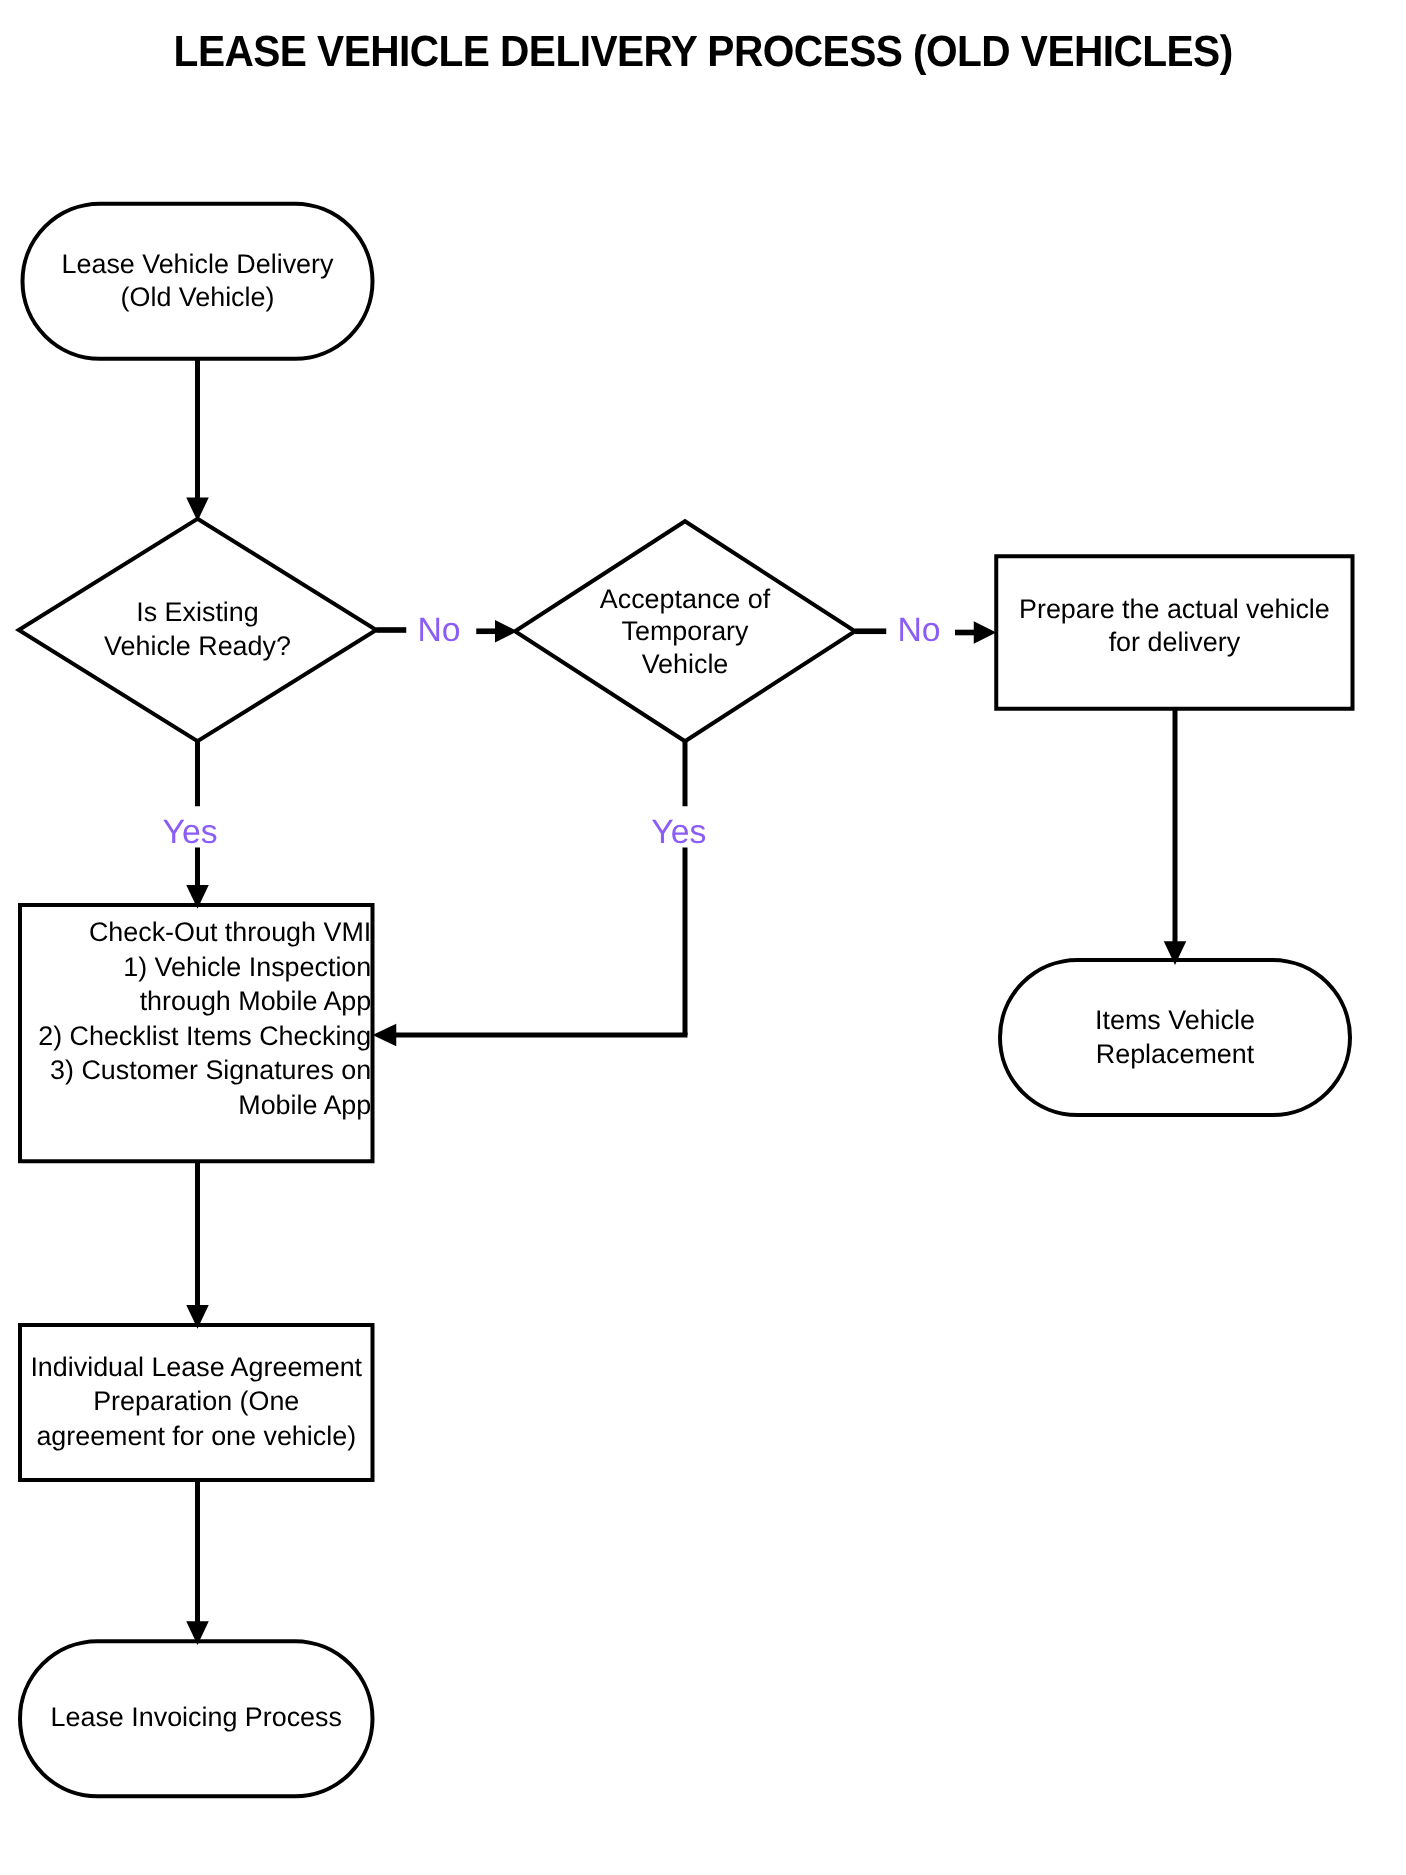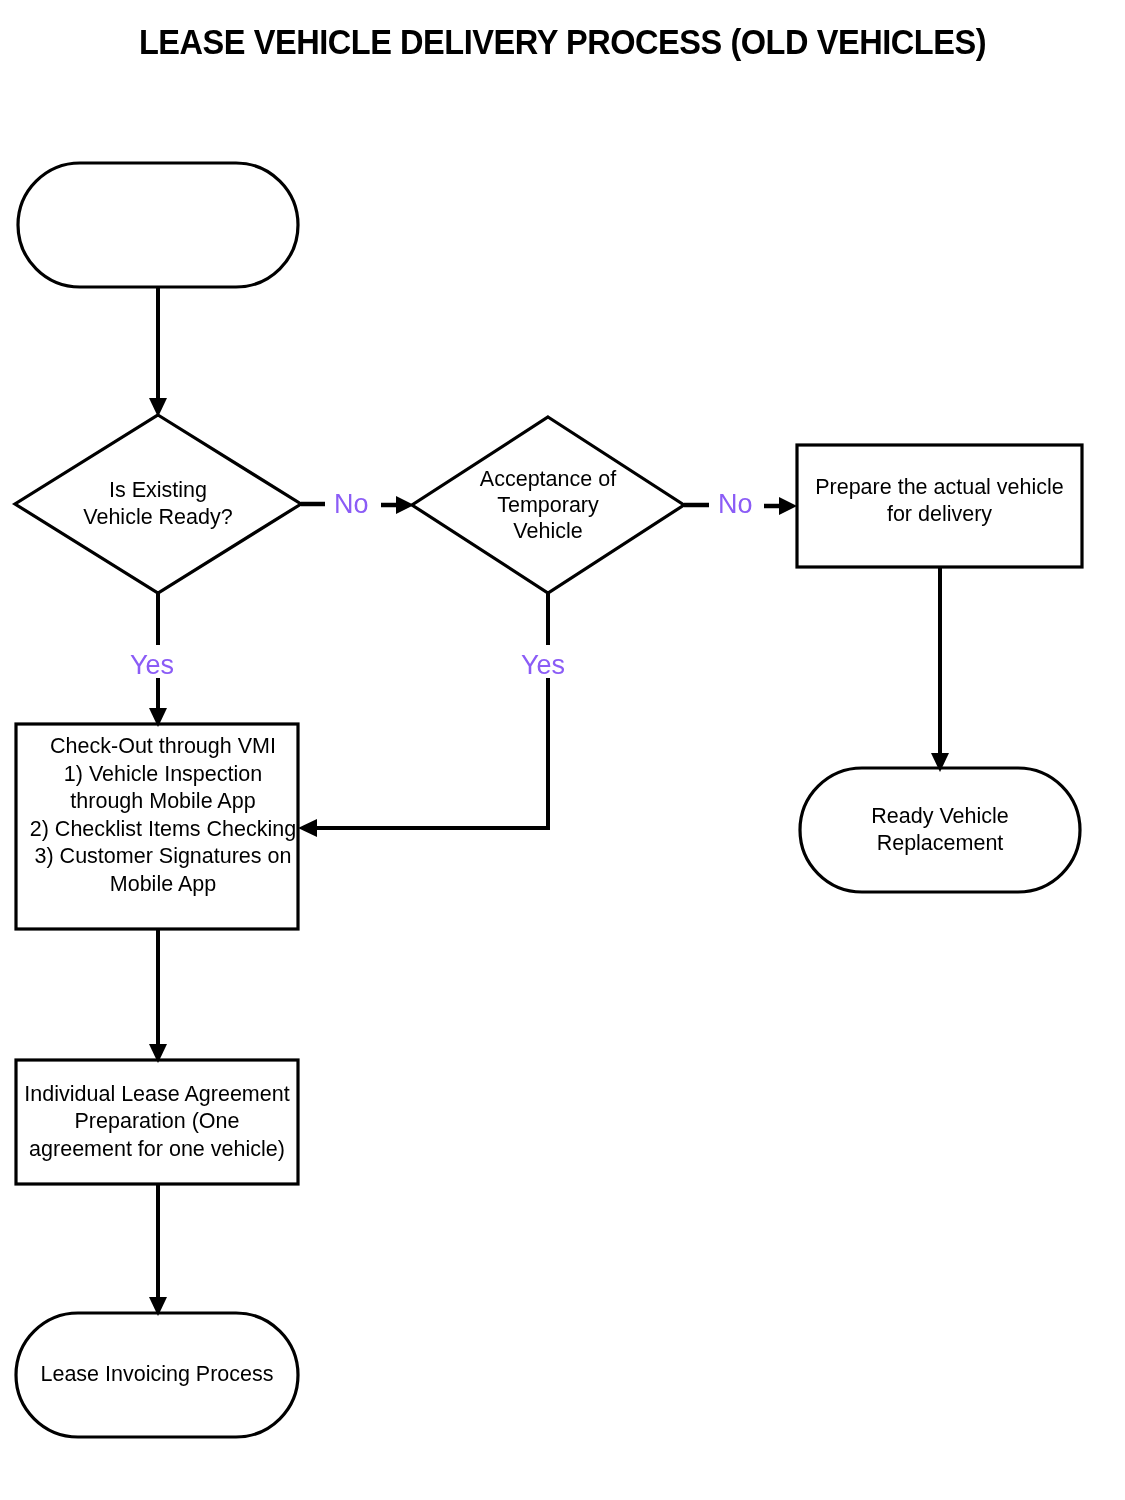--- a/index.html
+++ b/index.html
@@ -70,21 +70,21 @@
     font-size: 21.5px;
     line-height: 27.5px;
     color: #000000;
     white-space: pre-line;
     pointer-events: none;
   }
   .node-text.centered {
     text-align: center;
   }
   .node-text.left {
-    text-align: center;
+    text-align: right;
   }
   .edge-label {
     position: absolute;
     font-family: "Liberation Sans", sans-serif;
     font-size: 27px;
     line-height: 30px;
     color: #8b5cf6;
     white-space: nowrap;
   }
   .flex-center {
@@ -144,28 +144,29 @@
     <line class="conn-line" x1="940" y1="567" x2="940" y2="760"></line>
     <polygon class="arrow-head" points="940,772 931,753 949,753"></polygon>
 
     <line class="conn-line" x1="158" y1="929" x2="158" y2="1052"></line>
     <polygon class="arrow-head" points="158,1063 149,1044 167,1044"></polygon>
 
     <line class="conn-line" x1="158" y1="1184" x2="158" y2="1305"></line>
     <polygon class="arrow-head" points="158,1316 149,1297 167,1297"></polygon>
   </svg>
 
+  <div class="node-text centered flex-center" style="left:30px; top:163px; width:256px; height:124px;">Lease Vehicle Delivery (Old Vehicle)</div>
 
   <div class="node-text centered flex-center" style="left:466px; top:442px; width:164px; height:126px; line-height:26px;">Acceptance of Temporary Vehicle</div>
 
   <div class="node-text centered flex-center" style="left:76px; top:450px; width:164px; height:108px;">Is Existing Vehicle Ready?</div>
 
   <div class="node-text centered flex-center" style="left:812px; top:445px; width:255px; height:112px;">Prepare the actual vehicle for delivery</div>
 
-  <div class="node-text centered flex-center" style="left:820px; top:768px; width:240px; height:124px;">Ready Vehicle Replacement</div>
+  <div class="node-text centered flex-center" style="left:820px; top:768px; width:240px; height:124px;">Items Vehicle Replacement</div>
 
   <div class="node-text left" style="left:29px; top:733px; width:268px; height:200px; line-height:27.6px;">Check-Out through VMI
 1) Vehicle Inspection through Mobile App
 2)  Checklist Items Checking
 3) Customer Signatures on Mobile App</div>
 
   <div class="node-text centered flex-center" style="left:21px; top:1060px; width:272px; height:124px;">Individual Lease Agreement Preparation (One agreement for one vehicle)</div>
 
   <div class="node-text centered flex-center" style="left:36px; top:1313px; width:242px; height:124px;">Lease Invoicing Process</div>
 

